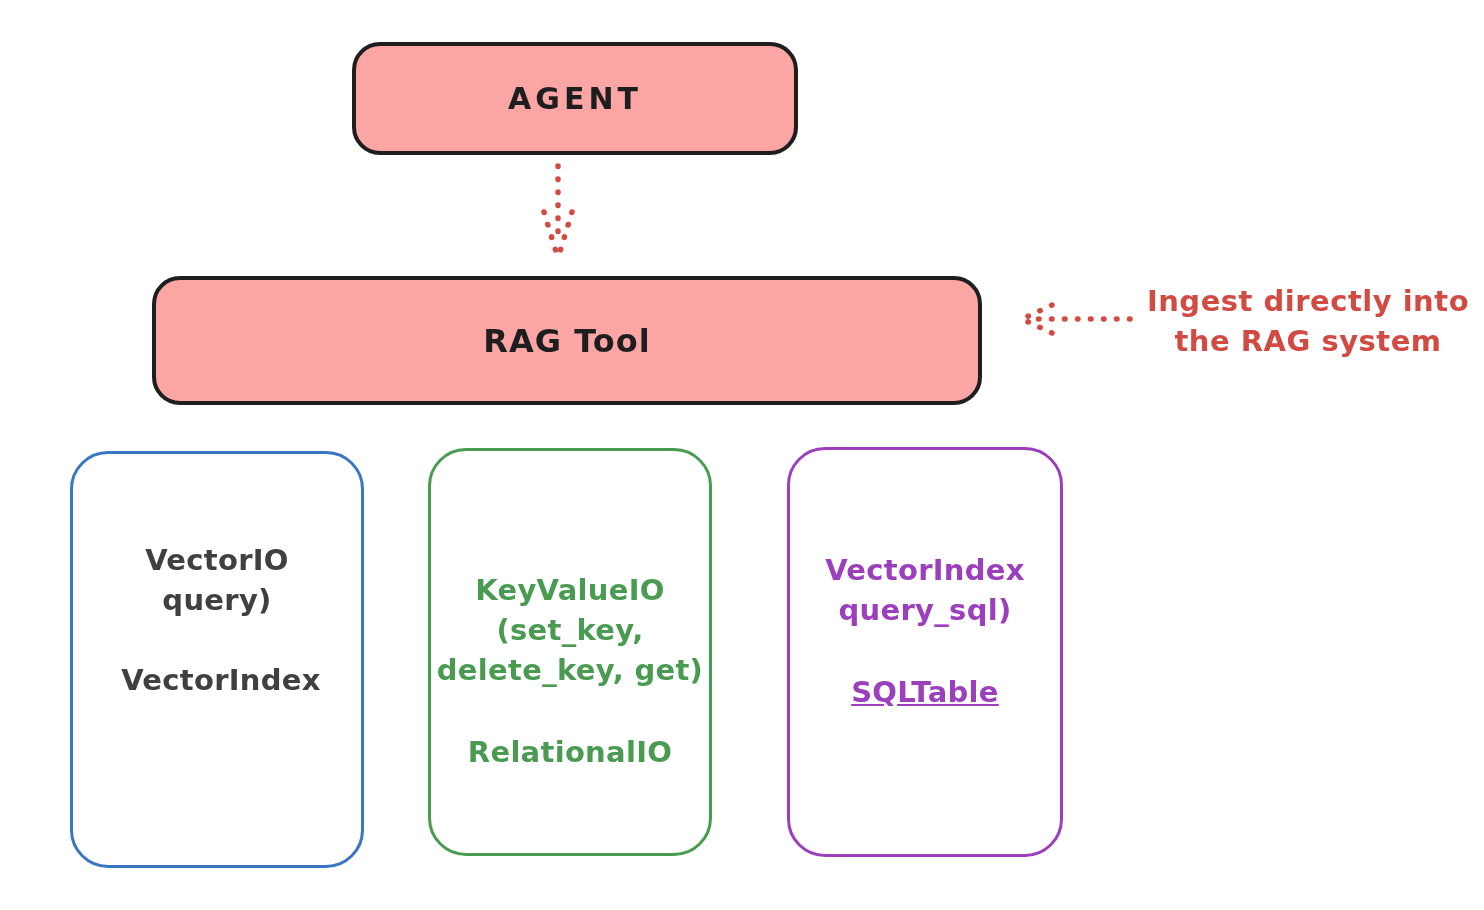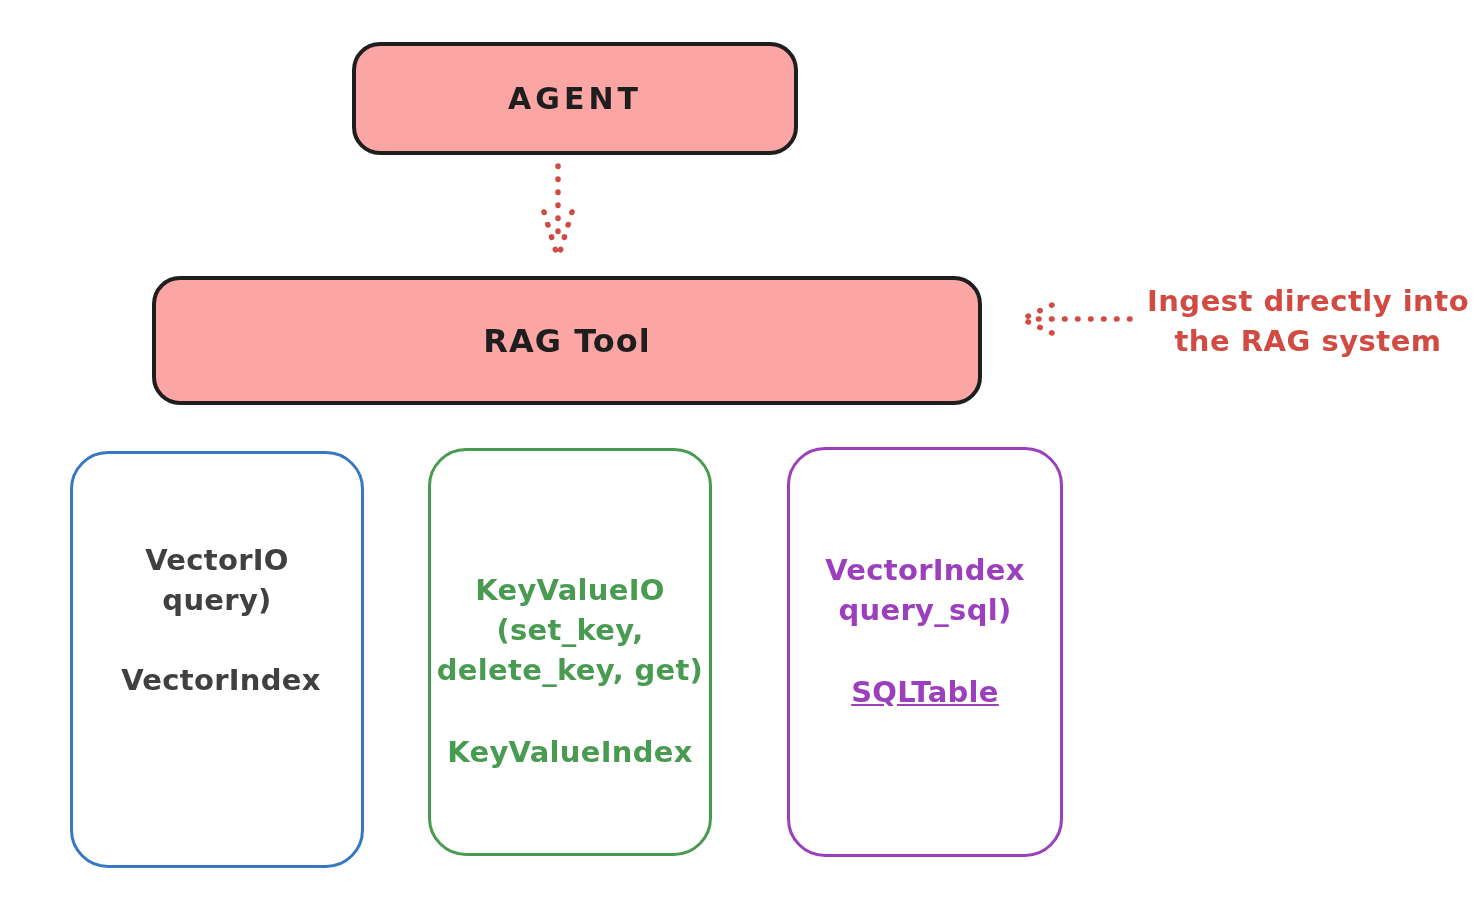--- a/index.html
+++ b/index.html
@@ -171,21 +171,21 @@
     </div>
     <div class="index-label">VectorIndex</div>
   </div>
 
   <div class="card card-keyvalue" style="border-color: rgb(74, 155, 82); color: rgb(74, 155, 82);">
     <div class="io-block">
       <div class="io-line">KeyValueIO</div>
       <div class="io-line">(set_key,</div>
       <div class="io-line">delete_key, get)</div>
     </div>
-    <div class="index-label">KeyValueIndex</div>
+    <div class="index-label">RelationalIO</div>
   </div>
 
   <div class="card card-relational" style="border-color: rgb(156, 63, 189); color: rgb(156, 63, 189);">
     <div class="io-block">
       <div class="io-line">VectorIndex</div>
       <div class="io-line">query_sql)</div>
     </div>
     <div class="index-label">SQLTable</div>
   </div>
 

